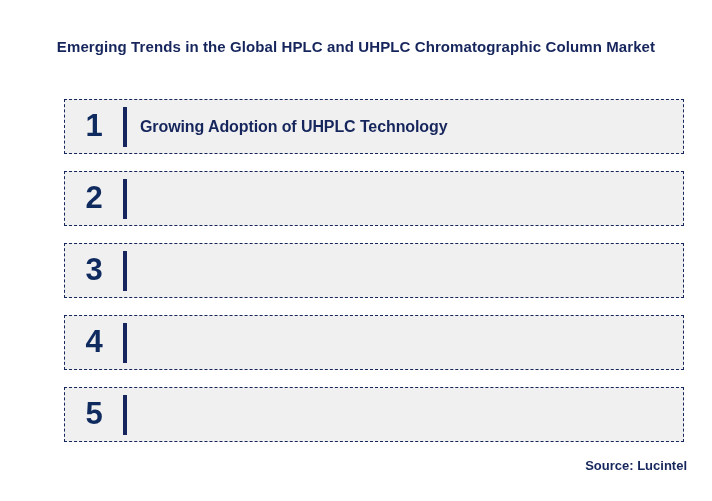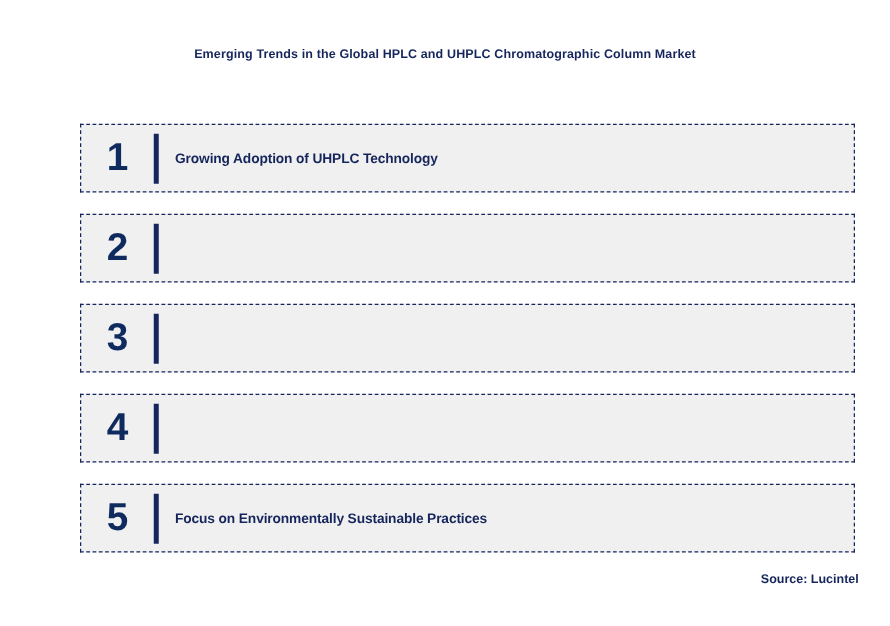--- a/index.html
+++ b/index.html
@@ -21,21 +21,21 @@
     background: #ffffff;
   }
 
   
   .chart-title {
     position: absolute;
     left: 0;
     top: 38px;
     width: 712px;
     text-align: center;
-    font-size: 10px;
+    font-size: 15px;
     font-weight: bold;
     color: #16265c;
     letter-spacing: 0.1px;
     white-space: nowrap;
   }
 
   
   .trend-list {
     position: absolute;
     left: 64px;
@@ -68,33 +68,33 @@
   .trend-divider {
     flex: 0 0 4px;
     width: 4px;
     height: 40px;
     background: #16265c;
   }
 
   .trend-label {
     flex: 1 1 auto;
     padding-left: 13px;
-    font-size: 11px;
+    font-size: 16px;
     font-weight: bold;
     color: #16265c;
     white-space: nowrap;
     letter-spacing: -0.1px;
   }
 
   
   .source-note {
     position: absolute;
     right: 25px;
     top: 458px;
-    font-size: 10px;
+    font-size: 13px;
     font-weight: bold;
     color: #16265c;
     text-align: center;
   }
 </style>
 </head>
 <body>
 
 <div class="infographic">
 
@@ -119,20 +119,19 @@
     </div>
 
     <div class="trend-row">
       <div class="trend-rank">4</div>
       <div class="trend-divider"></div>
     </div>
 
     <div class="trend-row">
       <div class="trend-rank">5</div>
       <div class="trend-divider"></div>
-      <div class="trend-label">Focus on Environmentally Sustainable Practices</div>
     </div>
 
   </div>
 
   <div class="source-note">Source: Lucintel</div>
 
 </div>
 
 </body></html>

